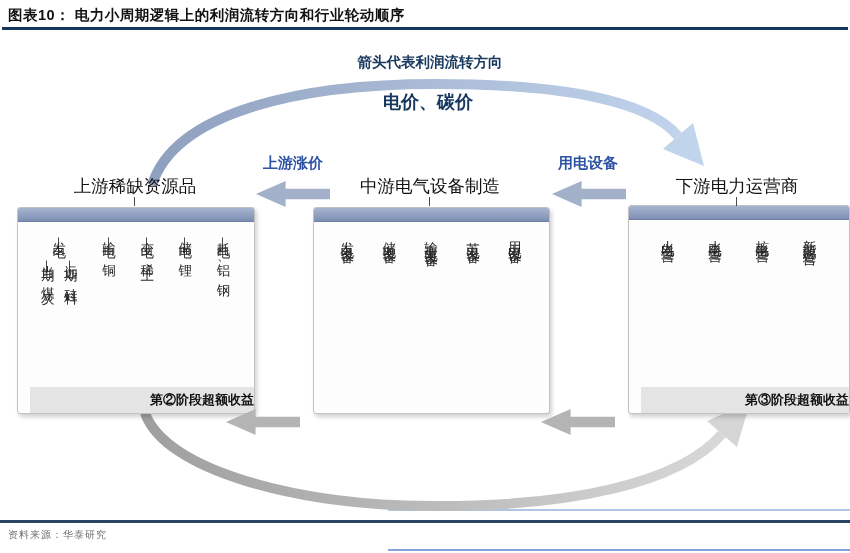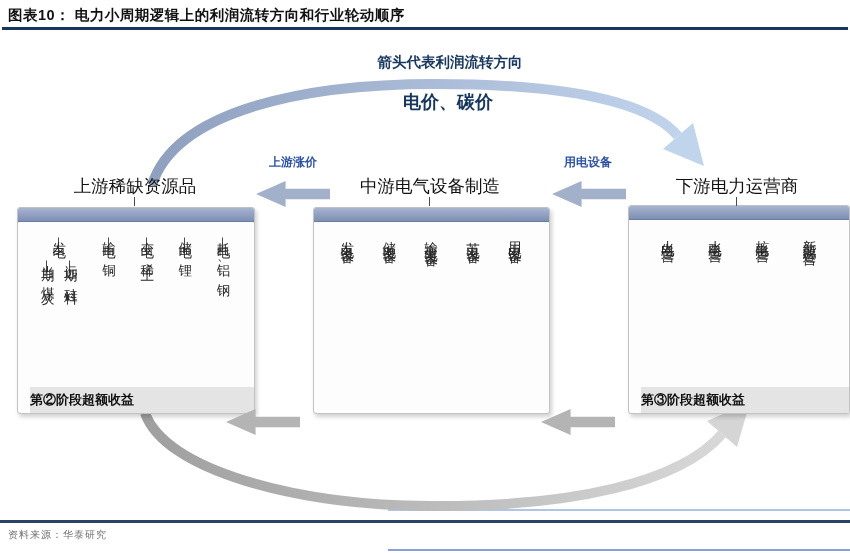--- a/index.html
+++ b/index.html
@@ -8,48 +8,48 @@
     font-family:"Liberation Sans",sans-serif;
   }
   .abs{position:absolute;}
   .ctr{transform:translateX(-50%);white-space:nowrap;}
 
   
   .fig-title{left:8px;top:6px;font-size:14.5px;font-weight:bold;color:#111;letter-spacing:.5px;text-align:center;}
   .title-rule{left:2px;right:2px;top:27px;height:3px;background:#17375e;}
 
   
-  .navy{color:#17375e;font-weight:bold;font-size:14.5px;z-index:5;margin-left:20px;}
+  .navy{color:#17375e;font-weight:bold;font-size:14.5px;z-index:5;}
   .price{font-size:18px;text-shadow:0 0 3px #fff,0 0 5px #fff,0 0 7px #fff;}
 
   
   .box-header{top:174px;font-size:17.5px;font-weight:normal;color:#111;z-index:5;}
   .tick{width:1px;height:9px;background:#4a4a4a;top:197px;z-index:5;}
 
   
-  .blue-label{color:#2e52a4;font-weight:bold;font-size:12px;top:154px;z-index:5;}
+  .blue-label{color:#2e52a4;font-weight:bold;font-size:15px;top:154px;z-index:5;}
 
   
   .blockarrow{
     height:26px;width:74px;z-index:4;
     clip-path:polygon(0% 50%,40% 0%,40% 30%,100% 30%,100% 70%,40% 70%,40% 100%);
   }
   .ba-blue{background:#a2b0ca;}
   .ba-gray{background:#b4b4b4;}
 
   
   .box{background:#fdfdfd;border:1px solid #c2c2c2;border-radius:3px;
        box-shadow:2px 3px 4px rgba(0,0,0,.18);z-index:3;}
   .box-bar{height:13px;background:linear-gradient(#a7b4d0,#7e8fb4);
            border-bottom:1px solid #6b7da3;border-radius:2px 2px 0 0;}
   .box-body{position:absolute;left:0;right:0;top:14px;bottom:27px;
             display:flex;justify-content:space-evenly;align-items:flex-start;
             padding-top:9px;}
   .box-footer{position:absolute;left:12px;right:0;bottom:0;height:26px;background:#e4e4e4;
-              text-align:left;font-size:13px;font-weight:bold;color:#111;line-height:26px;margin-top:32px;}
+              text-align:right;font-size:13px;font-weight:bold;color:#111;line-height:26px;margin-top:32px;}
   .vt{writing-mode:vertical-rl;font-size:13.5px;letter-spacing:3px;color:#262626;
       font-family:"DejaVu Serif",serif;line-height:1.2;}
   .gen-group{display:flex;flex-direction:column;align-items:center;}
   .gen-sub{display:flex;gap:7px;}
 
   
   .bottom-rule{left:0;right:0;top:520px;height:2.5px;background:#2a4463;}
   .blue-hairline-top{left:388px;right:0;top:509px;height:1.5px;background:#aec6e4;}
   .blue-hairline-bot{left:388px;right:0;top:549px;height:2px;background:#4472c4;opacity:.65;}
   .source{left:8px;top:528px;font-size:10px;color:#6f6f6f;

